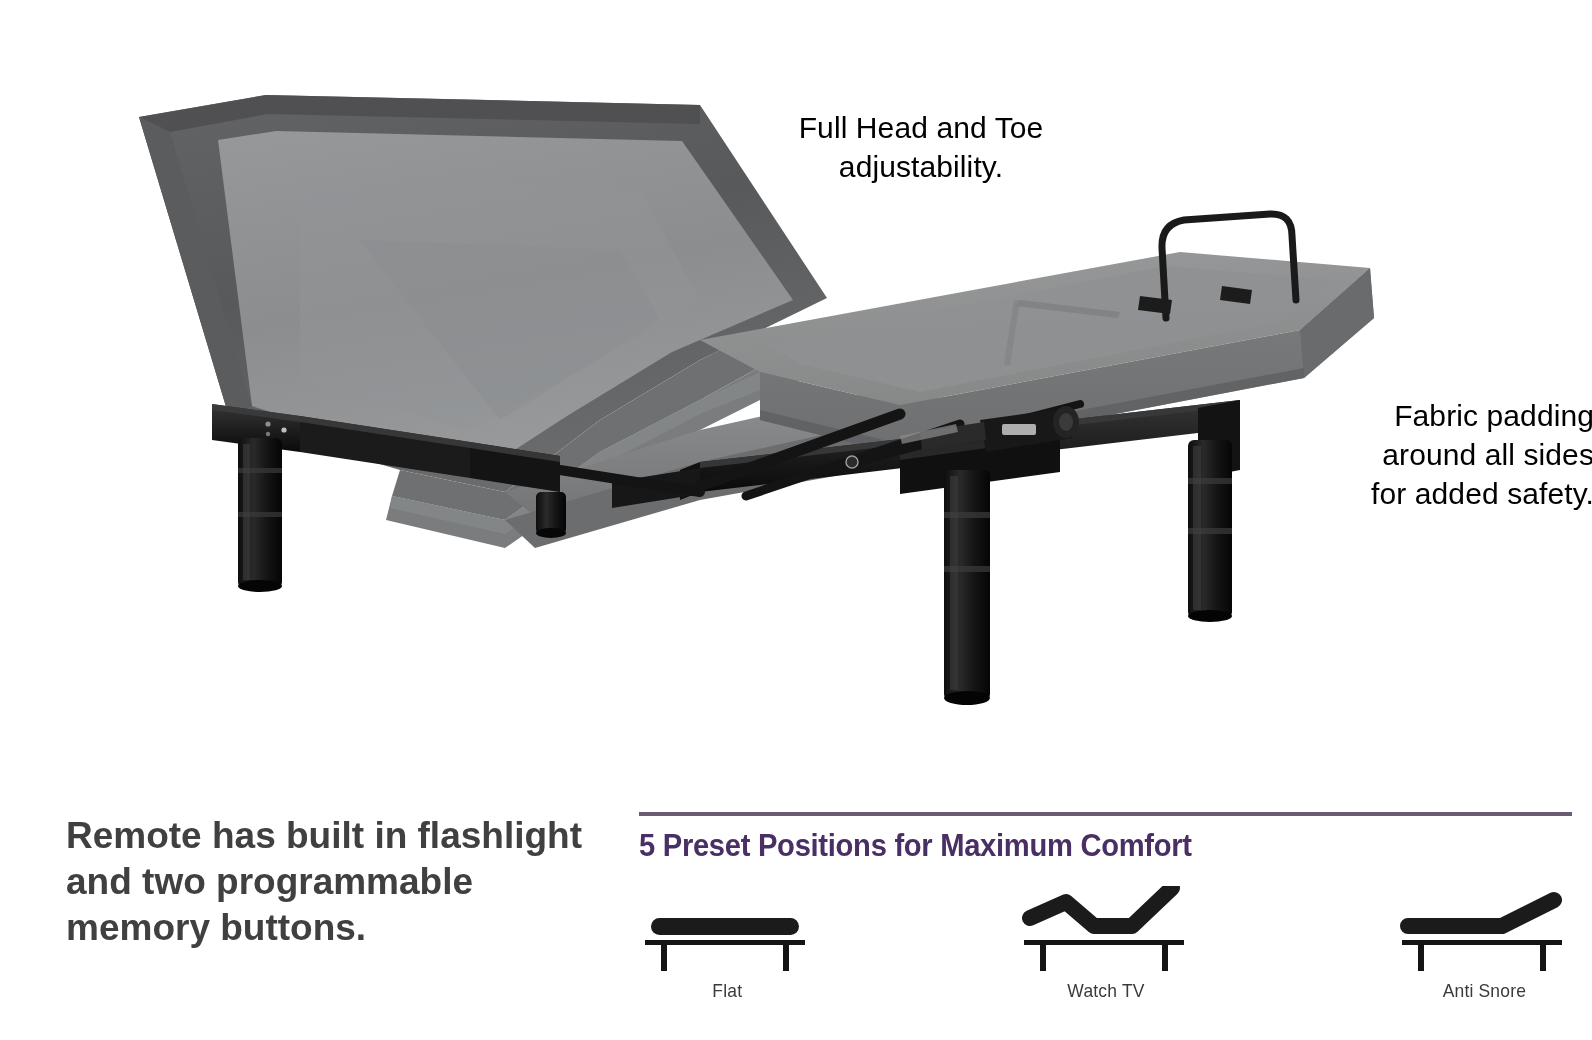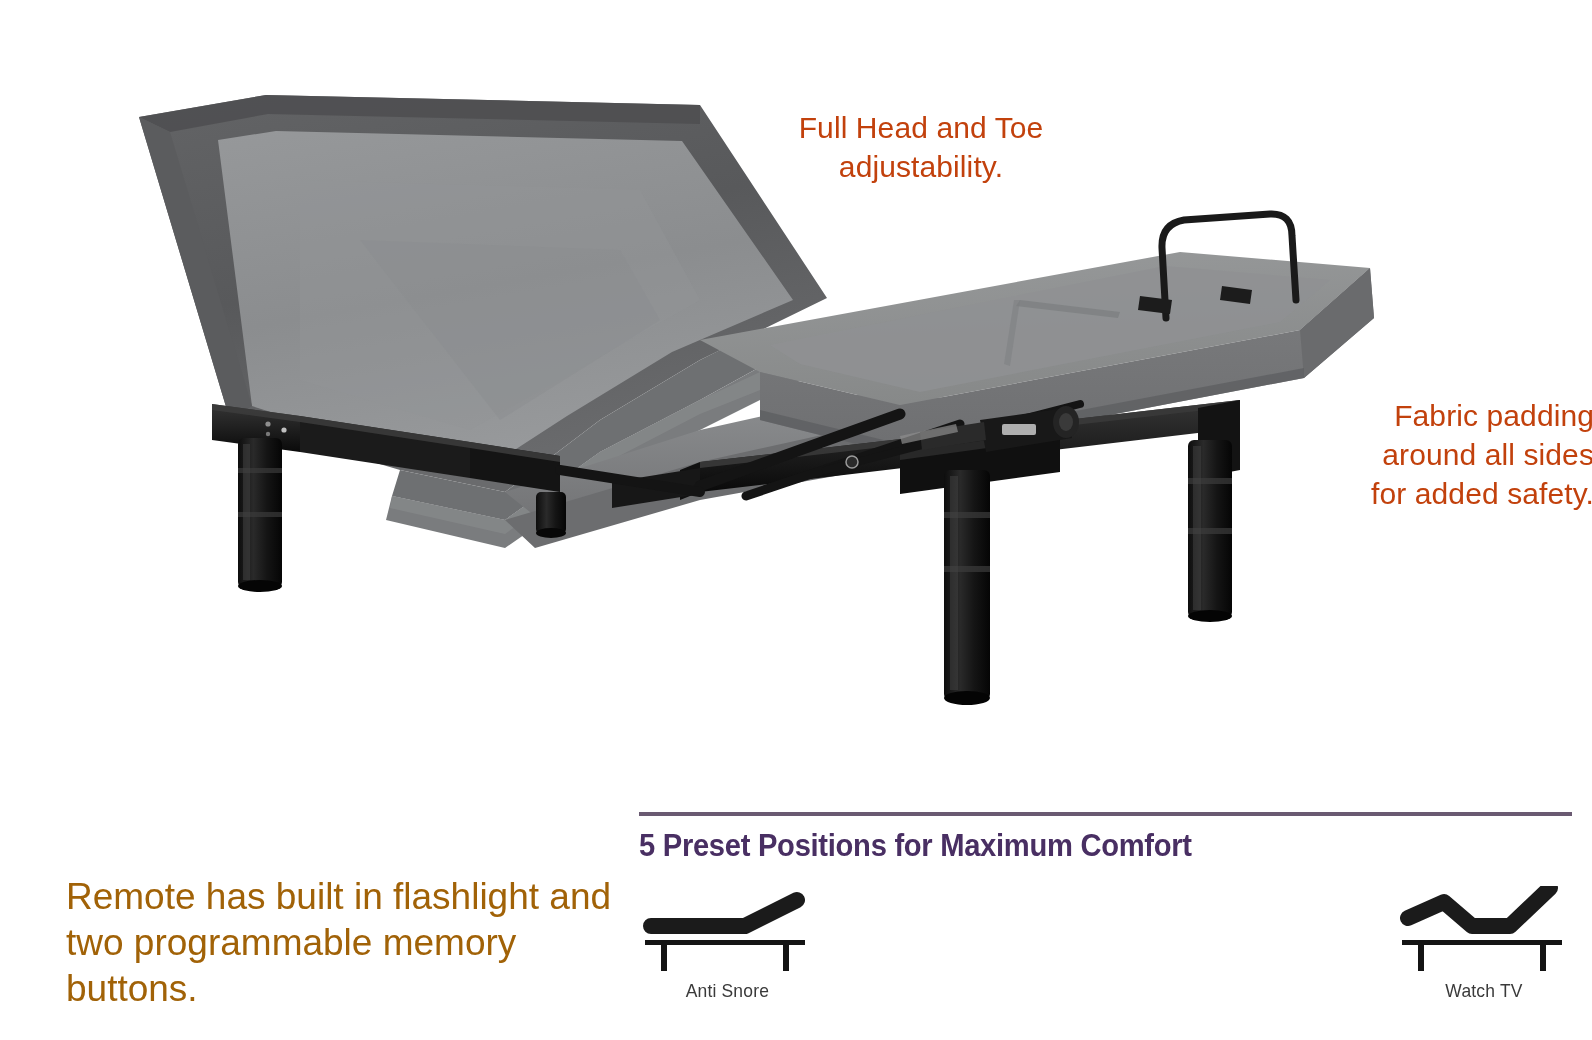--- a/index.html
+++ b/index.html
@@ -16,41 +16,41 @@
     position: relative;
     width: 1592px;
     height: 1040px;
     background: #ffffff;
     overflow: hidden;
   }
 
   
   .callout {
     position: absolute;
-    color: #c2410c;
+    color: #000000;
     font-size: 30px;
     line-height: 1.30;
     font-weight: 300;
     letter-spacing: .1px;
     white-space: pre-line;
   }
   #callout-head   { left: 756px; top: 108px; width: 330px; text-align: center; }
   #callout-fabric { left: 1222px; top: 396px; width: 372px; text-align: right; }
   #callout-frame  { left: 410px;  top: 614px; width: 300px; text-align: center; }
 
   
   #remote-text {
     position: absolute;
     left: 66px;
-    top: 874px;
+    top: 813px;
     width: 560px;
-    color: #a16207;
+    color: #404040;
     font-size: 37px;
     line-height: 1.24;
-    font-weight: 400;
+    font-weight: 700;
     white-space: pre-line;
   }
 
   
   #presets {
     position: absolute;
     left: 639px;
     top: 812px;
     width: 933px;
     height: 190px;
@@ -285,39 +285,48 @@
 
 
   <div id="remote-text">Remote has built in flashlight and two programmable memory buttons.</div>
 
   <div id="presets">
     <div id="presets-rule"></div>
     <div id="presets-title">5 Preset Positions for Maximum Comfort</div>
 
     <div id="presets-row">
 
+      <div class="preset">
+        <svg class="preset-svg" width="172" height="92" viewBox="0 0 172 92" xmlns="http://www.w3.org/2000/svg">
+          <rect x="10" y="32" width="148" height="17" rx="8.5" fill="#1b1b1b"></rect>
+          <rect x="4" y="54" width="160" height="5" fill="#141414"></rect>
+          <rect x="20" y="59" width="6" height="26" fill="#141414"></rect>
+          <rect x="142" y="59" width="6" height="26" fill="#141414"></rect>
+        </svg>
+        <div class="preset-label">Flat</div>
+      </div>
+
+      <div class="preset">
+        <svg class="preset-svg" width="172" height="92" viewBox="0 0 172 92" xmlns="http://www.w3.org/2000/svg">
+          <path d="M10,32 L46,16 L74,40 L112,40 L152,2" fill="none" stroke="#1b1b1b" stroke-width="16" stroke-linecap="round" stroke-linejoin="round"></path>
+          <rect x="4" y="54" width="160" height="5" fill="#141414"></rect>
+          <rect x="20" y="59" width="6" height="26" fill="#141414"></rect>
+          <rect x="142" y="59" width="6" height="26" fill="#141414"></rect>
+        </svg>
+        <div class="preset-label">Watch TV</div>
+      </div>
 
       <div class="preset">
         <svg class="preset-svg" width="172" height="92" viewBox="0 0 172 92" xmlns="http://www.w3.org/2000/svg">
           <path d="M10,40 L104,40 L156,14" fill="none" stroke="#1b1b1b" stroke-width="16" stroke-linecap="round" stroke-linejoin="round"></path>
           <rect x="4" y="54" width="160" height="5" fill="#141414"></rect>
           <rect x="20" y="59" width="6" height="26" fill="#141414"></rect>
           <rect x="142" y="59" width="6" height="26" fill="#141414"></rect>
         </svg>
         <div class="preset-label">Anti Snore</div>
       </div>
 
-      <div class="preset">
-        <svg class="preset-svg" width="172" height="92" viewBox="0 0 172 92" xmlns="http://www.w3.org/2000/svg">
-          <path d="M10,32 L46,16 L74,40 L112,40 L152,2" fill="none" stroke="#1b1b1b" stroke-width="16" stroke-linecap="round" stroke-linejoin="round"></path>
-          <rect x="4" y="54" width="160" height="5" fill="#141414"></rect>
-          <rect x="20" y="59" width="6" height="26" fill="#141414"></rect>
-          <rect x="142" y="59" width="6" height="26" fill="#141414"></rect>
-        </svg>
-        <div class="preset-label">Watch TV</div>
-      </div>
-
 
 
     </div>
   </div>
 
 </div>
 
 </body></html>

